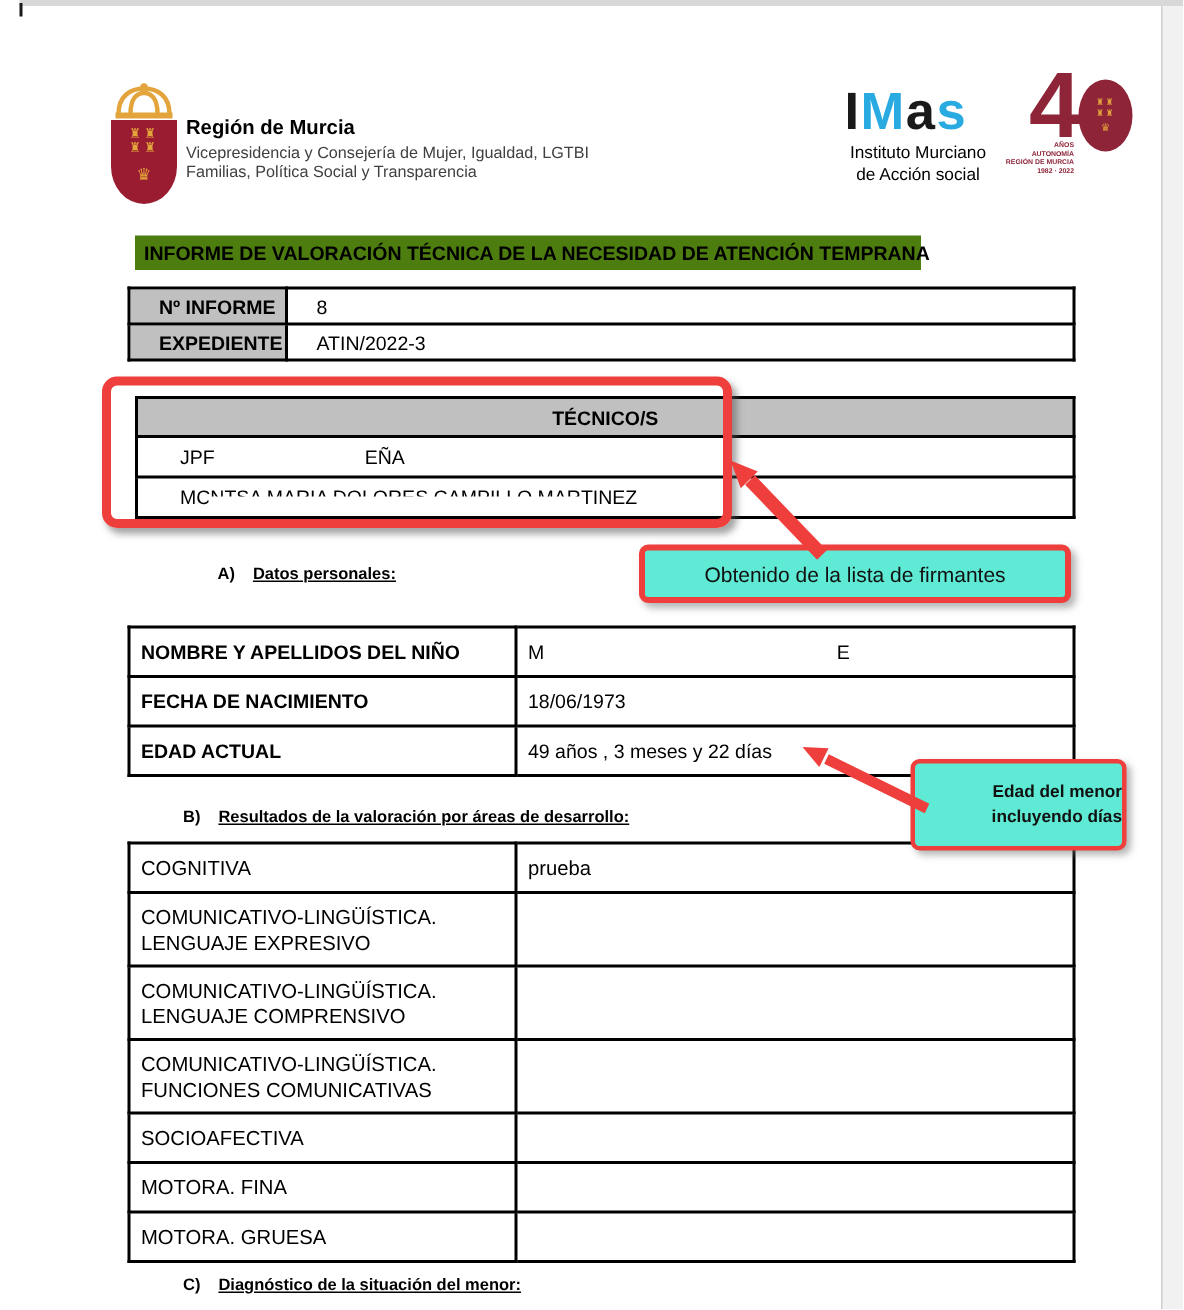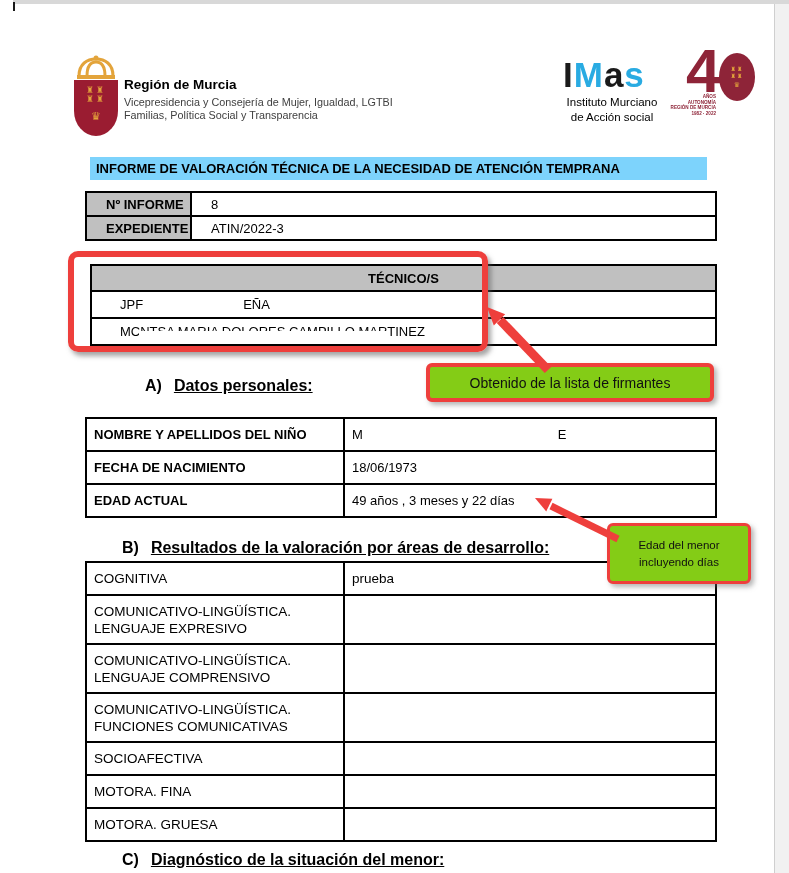--- a/index.html
+++ b/index.html
@@ -31,21 +31,21 @@
   .anniv{position:absolute;left:688px;top:48px;width:90px;height:72px;}
   .anniv .four{position:absolute;left:-2px;top:-8px;font-size:62px;font-weight:bold;color:#8e2438;line-height:62px;}
   .anniv .zero{position:absolute;left:31px;top:5px;width:36px;height:48px;background:#8e2438;border-radius:50%;
                display:flex;flex-direction:column;align-items:center;justify-content:center;}
   .anniv .zero .zr{font-size:6px;line-height:7px;letter-spacing:1px;}
   .anniv .zero .zc{font-size:7px;line-height:8px;margin-top:2px;}
   .anniv .tiny{position:absolute;left:-18px;top:46px;width:46px;font-size:4.6px;line-height:5.6px;
                color:#8e2438;text-align:right;font-weight:bold;}
 
   
-  .title-bar{position:absolute;left:90px;top:157px;width:617px;height:23px;background:#7dd3fc;
+  .title-bar{position:absolute;left:90px;top:157px;width:524px;height:23px;background:#4d7c0f;
              font-weight:bold;font-size:13px;line-height:23px;padding-left:6px;box-sizing:border-box;white-space:nowrap;}
 
   
   table.doc{position:absolute;border-collapse:collapse;table-layout:fixed;background:#fff;}
   table.doc td,table.doc th{border:2px solid #000;padding:2px 7px;vertical-align:middle;
              font-size:13px;overflow:hidden;}
   .gray{background:#c0c0c0;}
   .lbl{font-weight:bold;font-size:12.5px;white-space:nowrap;}
   .nw{white-space:nowrap;}
 
@@ -64,34 +64,34 @@
   #des-table tr.tall td{height:43px;}
   #des-table td.dlbl{white-space:normal;line-height:17px;margin-left:36px;}
 
   
   .sp100{display:inline-block;width:100px;}
   .sp195{display:inline-block;width:195px;}
   .clip-half{position:relative;display:inline-block;}
   .clip-half::after{content:"";position:absolute;left:-1px;right:-1px;top:7px;height:13px;background:#fff;}
 
   
-  .section{position:absolute;font-size:16px;font-weight:bold;white-space:nowrap;}
+  .section{position:absolute;font-size:11px;font-weight:bold;white-space:nowrap;}
   .section .sec-title{text-decoration:underline;margin-left:12px;}
   #sec-a{left:145px;top:377px;}
   #sec-b{left:122px;top:539px;}
   #sec-c{left:122px;top:851px;}
 
   
   .red-box{position:absolute;left:68px;top:251px;width:408px;height:89px;border:6px solid #ee3f3c;
            border-radius:10px;box-shadow:3px 4px 5px rgba(90,90,90,.55);z-index:5;background:transparent;}
-  .callout{position:absolute;background:#84cc16;border:4px solid #ee3f3c;border-radius:6px;
+  .callout{position:absolute;background:#5eead4;border:4px solid #ee3f3c;border-radius:6px;
            box-shadow:3px 3px 5px rgba(110,110,110,.5);display:flex;flex-direction:column;
            align-items:center;justify-content:center;z-index:6;color:#111;}
   #callout-firmantes{left:426px;top:363px;width:280px;height:31px;font-size:14px;}
-  #callout-edad{left:607px;top:523px;width:138px;height:55px;font-size:11.5px;line-height:17px;border-width:3px;font-weight:400;}
+  #callout-edad{left:607px;top:506px;width:138px;height:55px;font-size:11.5px;line-height:17px;border-width:3px;font-weight:700;align-items:flex-end;}
   .arrow-layer{position:absolute;left:0;top:0;z-index:7;pointer-events:none;}
 </style>
 </head>
 <body>
 
 <div class="page">
 
   <div class="top-strip"></div>
   <div class="right-gutter"></div>
   <div class="corner-mark"></div>

